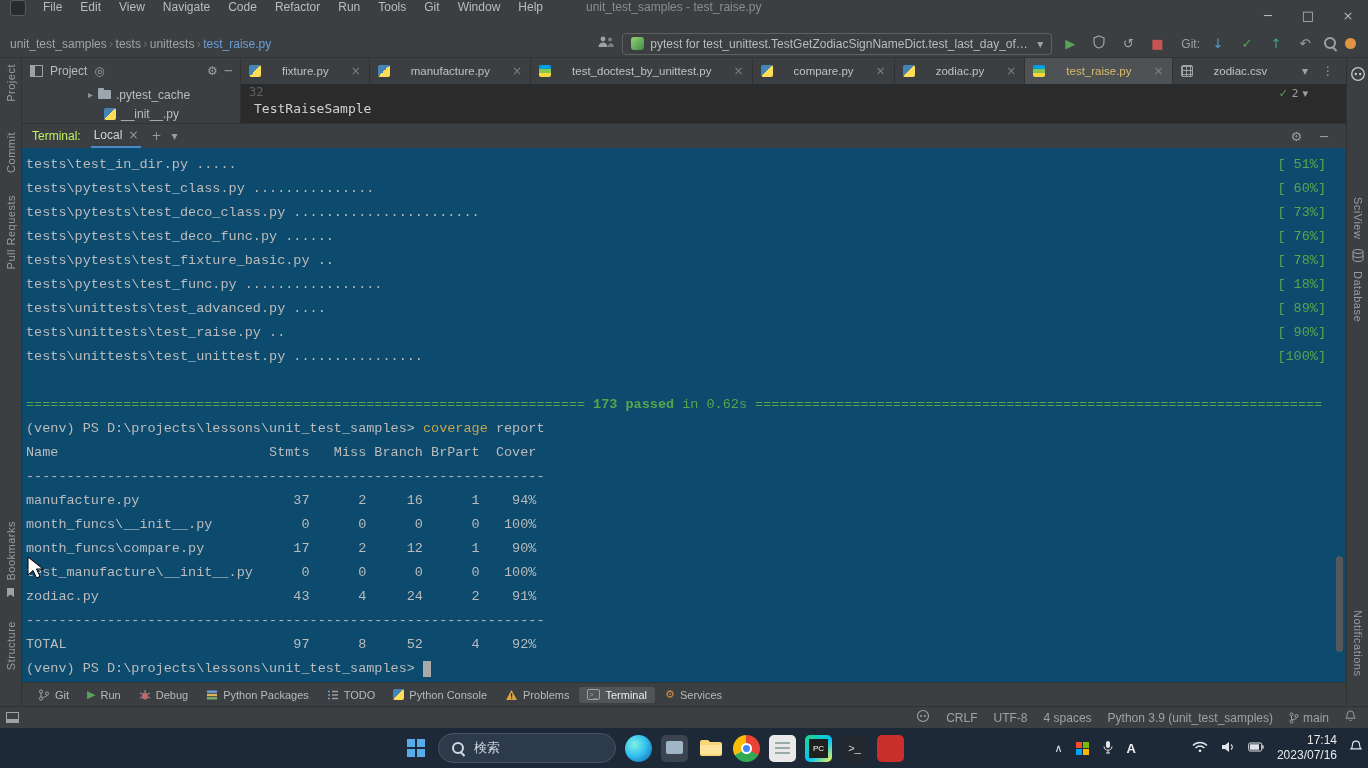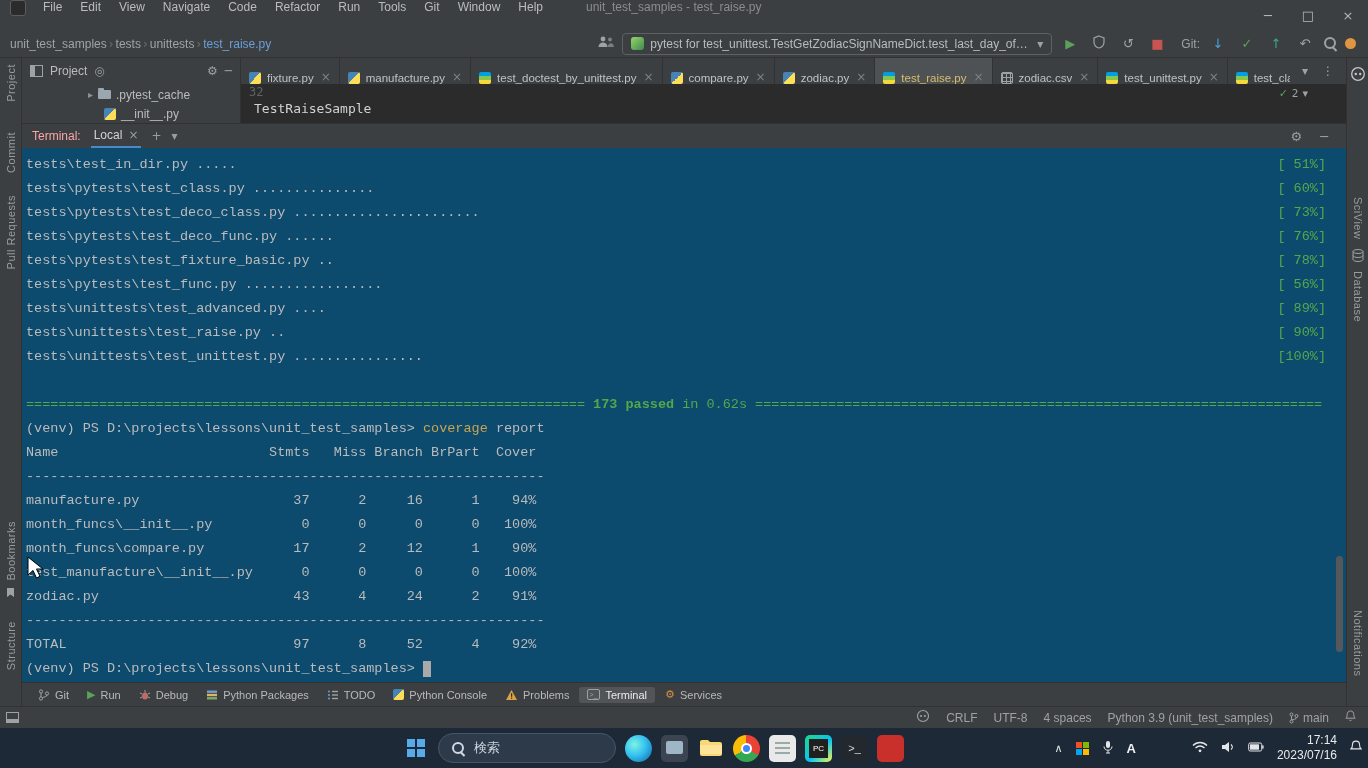--- a/index.html
+++ b/index.html
@@ -42,21 +42,21 @@
   .st-flex{flex:1}
   .center{flex:1;display:flex;flex-direction:column;min-width:0;background:#2b2b2b}
 
   
   .tabs-row{height:26px;background:#3c3f41;display:flex;align-items:stretch;flex:none;overflow:hidden}
   .project-header{width:219px;flex:none;display:flex;align-items:center;gap:7px;padding:0 8px;border-right:1px solid #323232}
   .pane-ico{width:13px;height:12px;border:1px solid #9fa2a5;position:relative;flex:none}
   .pane-ico::before{content:"";position:absolute;left:0;top:0;width:4px;height:100%;background:#9fa2a5}
   .ph-spacer{flex:1}
   .ph-ic{color:#9fa2a5;font-size:12px}
-  .tab{display:flex;align-items:flex-end;gap:6px;padding:0 8px;border-right:1px solid #323232;font-size:11.5px;color:#bfc1c3;white-space:nowrap}
+  .tab{display:flex;align-items:center;gap:21px;padding:0 8px;border-right:1px solid #323232;font-size:11.5px;color:#bfc1c3;white-space:nowrap}
   .tab.active{background:#4e5254;color:#d8bc6e}
   .tab-close{color:#7f8285;font-size:12px;margin-left:1px}
   .file-ico{width:12px;height:12px;border-radius:2px;flex:none}
   .file-ico.python{background:linear-gradient(135deg,#4584b6 0 50%,#ffde57 50% 100%)}
   .file-ico.pytest{background:linear-gradient(180deg,#009fe3 0 34%,#86c64e 34% 67%,#f5d73e 67% 100%)}
   .file-ico.csv{border:1px solid #9fa2a5;background-image:linear-gradient(#9fa2a5 1px,transparent 1px),linear-gradient(90deg,#9fa2a5 1px,transparent 1px);background-size:4px 4px}
   .tabs-extra{margin-left:auto;display:flex;align-items:center;gap:14px;padding:0 12px;color:#9fa2a5}
 
   
   .editor-strip{height:39px;display:flex;flex:none}
@@ -65,21 +65,21 @@
   .tree-arrow{color:#8f9294;font-size:10px}
   .folder-ico{width:13px;height:9px;background:#9aa7b0;border-radius:1px;position:relative;flex:none}
   .folder-ico::before{content:"";position:absolute;left:0;top:-2px;width:6px;height:2px;background:#9aa7b0;border-radius:1px 1px 0 0}
   .editor{flex:1;position:relative;font-family:"DejaVu Sans Mono",monospace;font-size:13px;background:#2b2b2b}
   .gutter-num{position:absolute;left:8px;top:1px;color:#606366;font-size:12px}
   .code-line{position:absolute;left:13px;top:17px;color:#d0d2d4}
   .inspect-widget{position:absolute;right:38px;top:3px;display:flex;gap:4px;align-items:center;color:#9fa2a5;font-size:11px}
 
   
   .term-header{height:25px;background:#3c3f41;border-top:1px solid #323232;display:flex;align-items:center;gap:10px;padding:0 10px;flex:none}
-  .term-title{color:#fca5a5}
+  .term-title{color:#bef264}
   .term-tab{display:flex;align-items:center;gap:6px;color:#d3d3d3;height:100%;border-bottom:2px solid #4a88c7;padding:0 3px}
   .term-hic{color:#9a9d9f;font-size:12px}
   .term-actions{margin-left:auto;display:flex;gap:18px;color:#9a9d9f;padding-right:8px;font-size:13px}
   .term-body{flex:1;position:relative;background:#0c4a6e;padding:5px 20px 0 4px;
     font-family:Liberation Mono, monospace;font-size:13.5px;line-height:24px;color:#bbb;overflow:hidden}
   .term-line{height:24px;display:flex;white-space:pre;overflow:hidden}
   .term-line .fill{flex:1}
   .pct{color:#57a64a}
   .sum{color:#57a64a}
   .sum b{font-weight:bold}
@@ -315,21 +315,21 @@
         </div>
       </div>
 
       <div class="term-body" id="term-body">
         <div class="term-scroll"></div>
       <div class="term-line"><span>tests\test_in_dir.py .....</span><span class="fill"></span><span class="pct">[ 51%]</span></div>
           <div class="term-line"><span>tests\pytests\test_class.py ...............</span><span class="fill"></span><span class="pct">[ 60%]</span></div>
           <div class="term-line"><span>tests\pytests\test_deco_class.py .......................</span><span class="fill"></span><span class="pct">[ 73%]</span></div>
           <div class="term-line"><span>tests\pytests\test_deco_func.py ......</span><span class="fill"></span><span class="pct">[ 76%]</span></div>
           <div class="term-line"><span>tests\pytests\test_fixture_basic.py ..</span><span class="fill"></span><span class="pct">[ 78%]</span></div>
-          <div class="term-line"><span>tests\pytests\test_func.py .................</span><span class="fill"></span><span class="pct">[ 56%]</span></div>
+          <div class="term-line"><span>tests\pytests\test_func.py .................</span><span class="fill"></span><span class="pct">[ 18%]</span></div>
           <div class="term-line"><span>tests\unittests\test_advanced.py ....</span><span class="fill"></span><span class="pct">[ 89%]</span></div>
           <div class="term-line"><span>tests\unittests\test_raise.py ..</span><span class="fill"></span><span class="pct">[ 90%]</span></div>
           <div class="term-line"><span>tests\unittests\test_unittest.py ................</span><span class="fill"></span><span class="pct">[100%]</span></div>
           <div class="term-line"></div>
           <div class="term-line"><span class="sum">===================================================================== <b>173 passed</b> in 0.62s ======================================================================</span></div>
           <div class="term-line"><span>(venv) PS D:\projects\lessons\unit_test_samples&gt; </span><span class="cmd-y">coverage</span><span> report</span></div>
           <div class="term-line"><span>Name                          Stmts   Miss Branch BrPart  Cover</span></div>
           <div class="term-line"><span>----------------------------------------------------------------</span></div>
           <div class="term-line"><span>manufacture.py                   37      2     16      1    94%</span></div>
           <div class="term-line"><span>month_funcs\__init__.py           0      0      0      0   100%</span></div>

